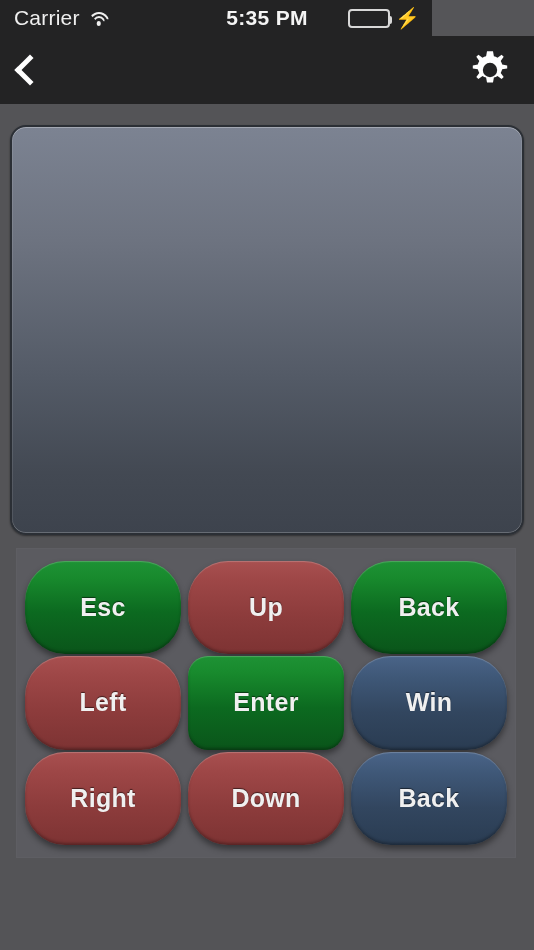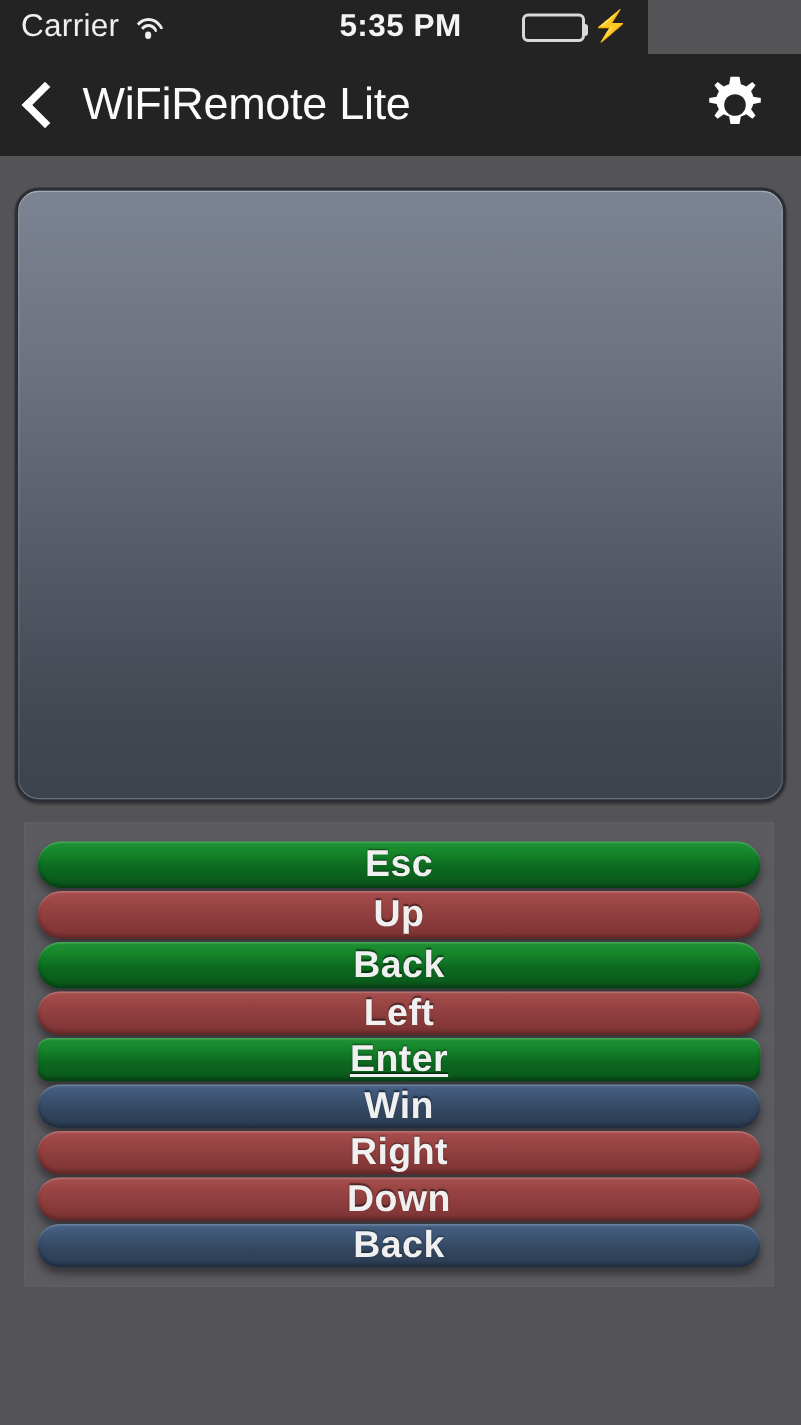--- a/index.html
+++ b/index.html
@@ -192,21 +192,21 @@
     height: 310px;
     background: #5b5b60;
     box-shadow: inset 0 0 0 1px rgba(255,255,255,0.02);
   }
   .btn-grid {
     position: absolute;
     left: 0; top: 0;
     width: 500px;
     height: 310px;
     display: grid;
-    grid-template-columns: repeat(1, 1fr);
+    grid-template-columns: repeat(3, 1fr);
     grid-template-rows: repeat(3, 1fr);
     column-gap: 7px;
     row-gap: 2px;
     padding: 13px 9px;
     box-sizing: border-box;
   }
 
   .key-btn {
     position: relative;
     display: flex;
@@ -221,21 +221,21 @@
     letter-spacing: 0.3px;
     cursor: pointer;
     text-shadow: 0 -1px 1px rgba(0,0,0,0.55);
     box-shadow:
       0 4px 6px rgba(0,0,0,0.42),
       inset 0 1px 1px rgba(255,255,255,0.22),
       inset 0 -2px 3px rgba(0,0,0,0.30);
     padding: 0;
     outline: none;
   }
-  .key-btn.sq { border-radius: 8px; text-decoration: underline; }
+  .key-btn.sq { border-radius: 20px; }
 
   .key-btn.green {
     background: linear-gradient(to bottom, #1e9235 0%, #188a2d 18%, #0c6a20 55%, #0a551a 100%);
   }
   .key-btn.red {
     background: linear-gradient(to bottom, #a85050 0%, #9e4747 20%, #8d3c3c 58%, #7d3333 100%);
   }
   .key-btn.blue {
     background: linear-gradient(to bottom, #4a6488 0%, #3f5878 22%, #32465f 60%, #2a3c52 100%);
   }
@@ -264,21 +264,20 @@
         <span class="battery-cap"></span>
       </span>
       <span class="bolt">⚡</span>
     </div>
   </div>
 
   <div class="nav-bar">
 
     <div class="nav-back">
       <span class="chevron-left"></span>
-      <span class="nav-title">WiFiRemote Lite</span>
     </div>
 
     <div class="gear-button">
       <svg width="44" height="44" viewBox="0 0 44 44">
         <g fill="#ffffff">
           <path d="M22 3.2
                    l3.0 0 0.9 5.0 a13.6 13.6 0 0 1 3.6 1.5 l4.1-3.0 2.1 2.1 -3.0 4.1
                    a13.6 13.6 0 0 1 1.5 3.6 l5.0 0.9 0 3.0 -5.0 0.9
                    a13.6 13.6 0 0 1 -1.5 3.6 l3.0 4.1 -2.1 2.1 -4.1-3.0
                    a13.6 13.6 0 0 1 -3.6 1.5 l-0.9 5.0 -3.0 0 -3.0 0 -0.9-5.0

